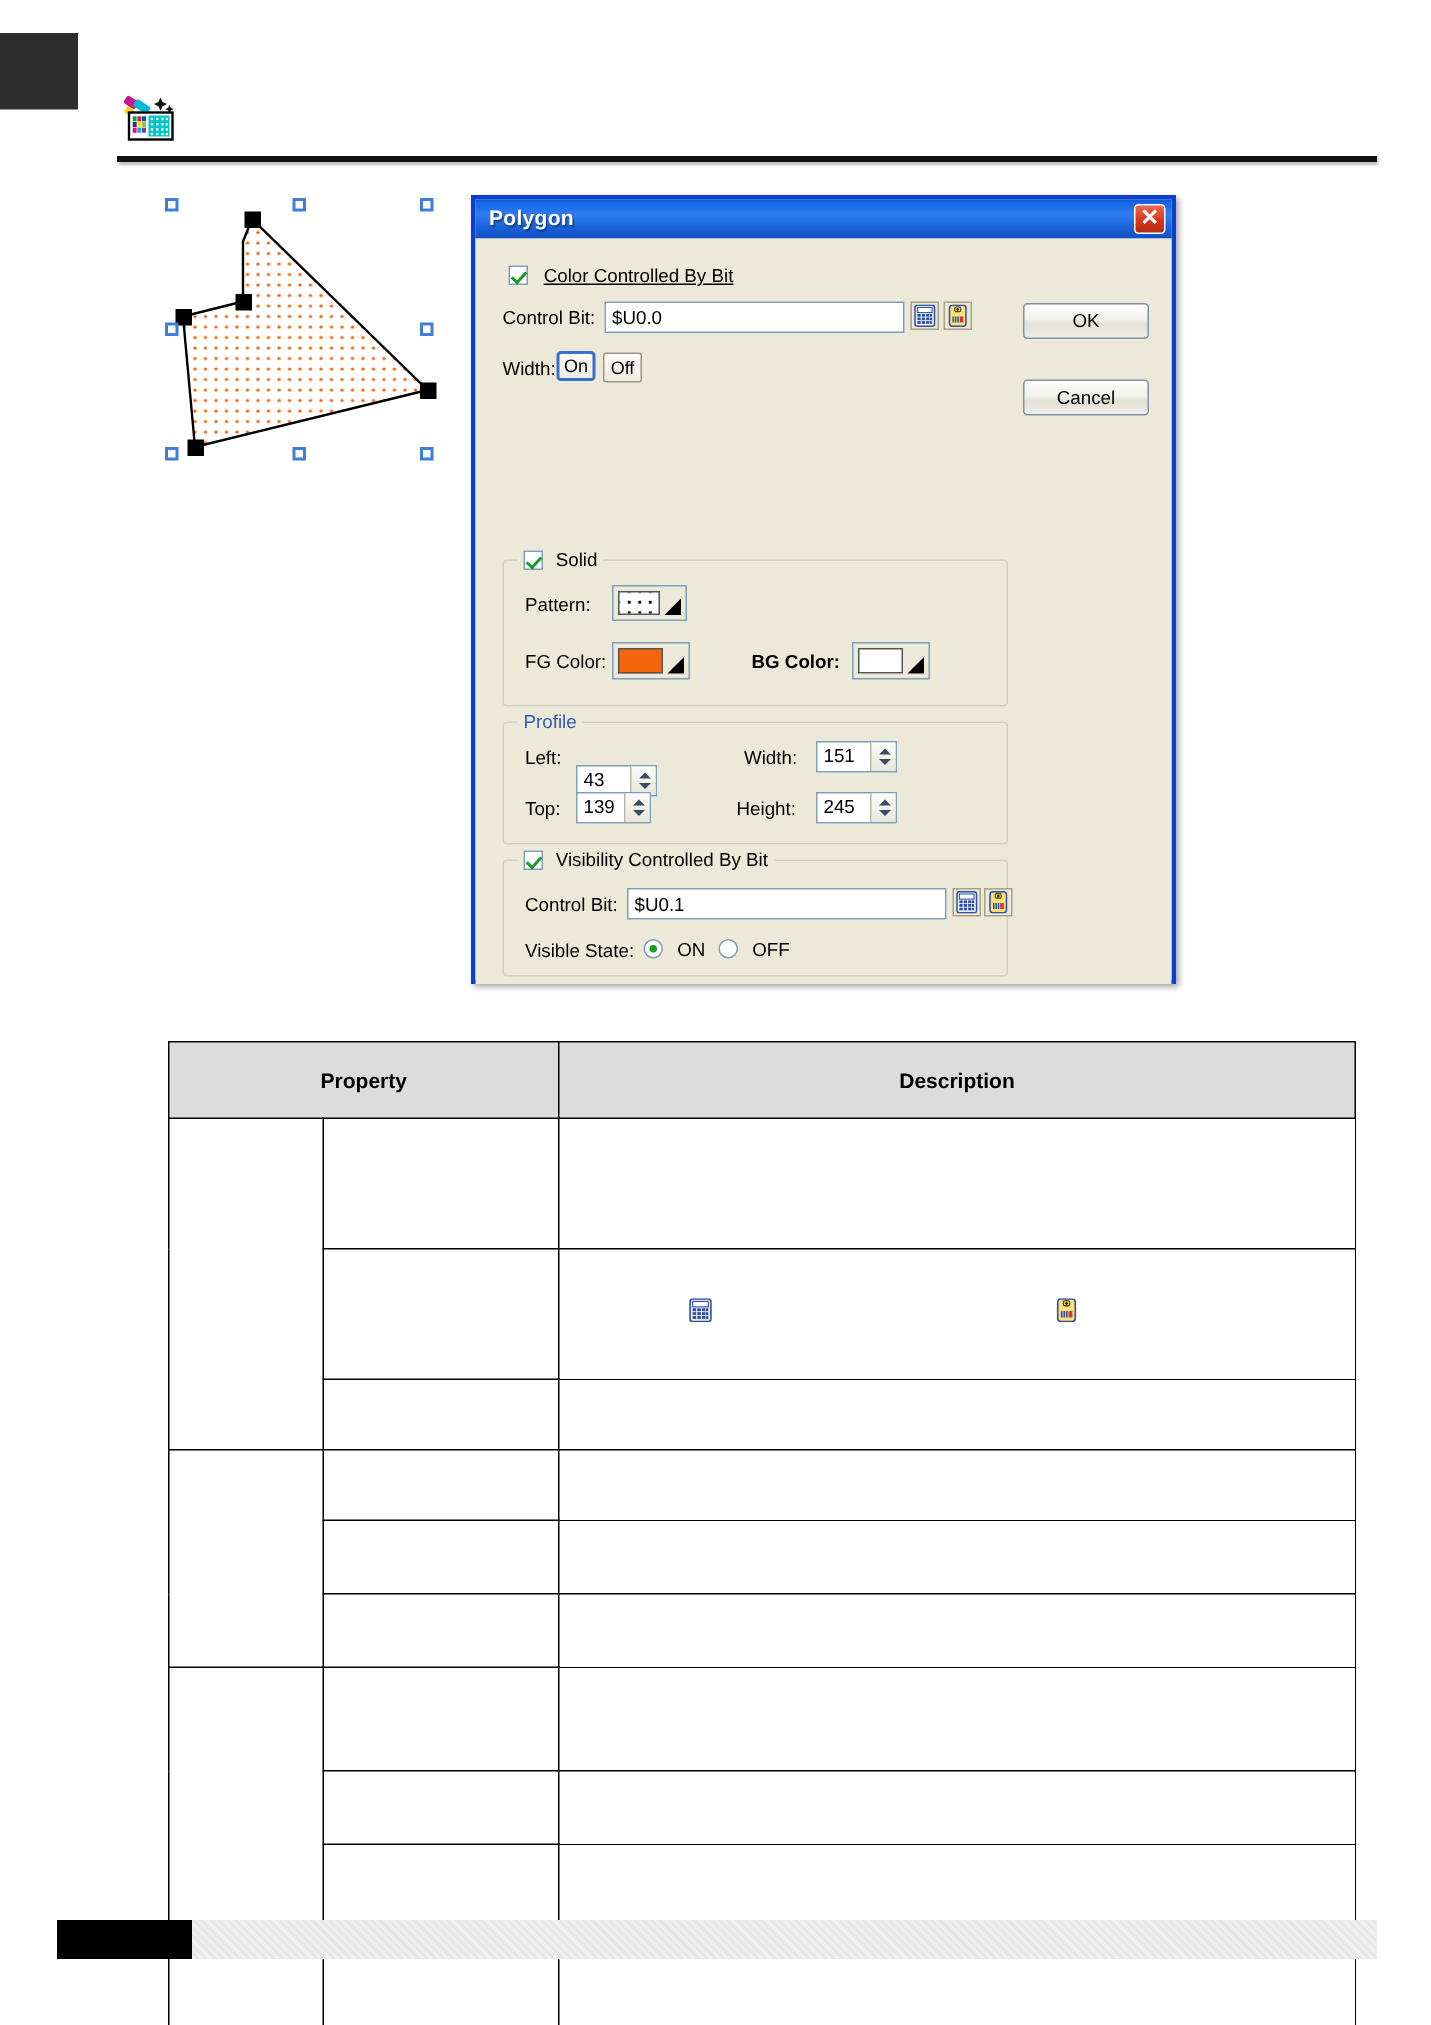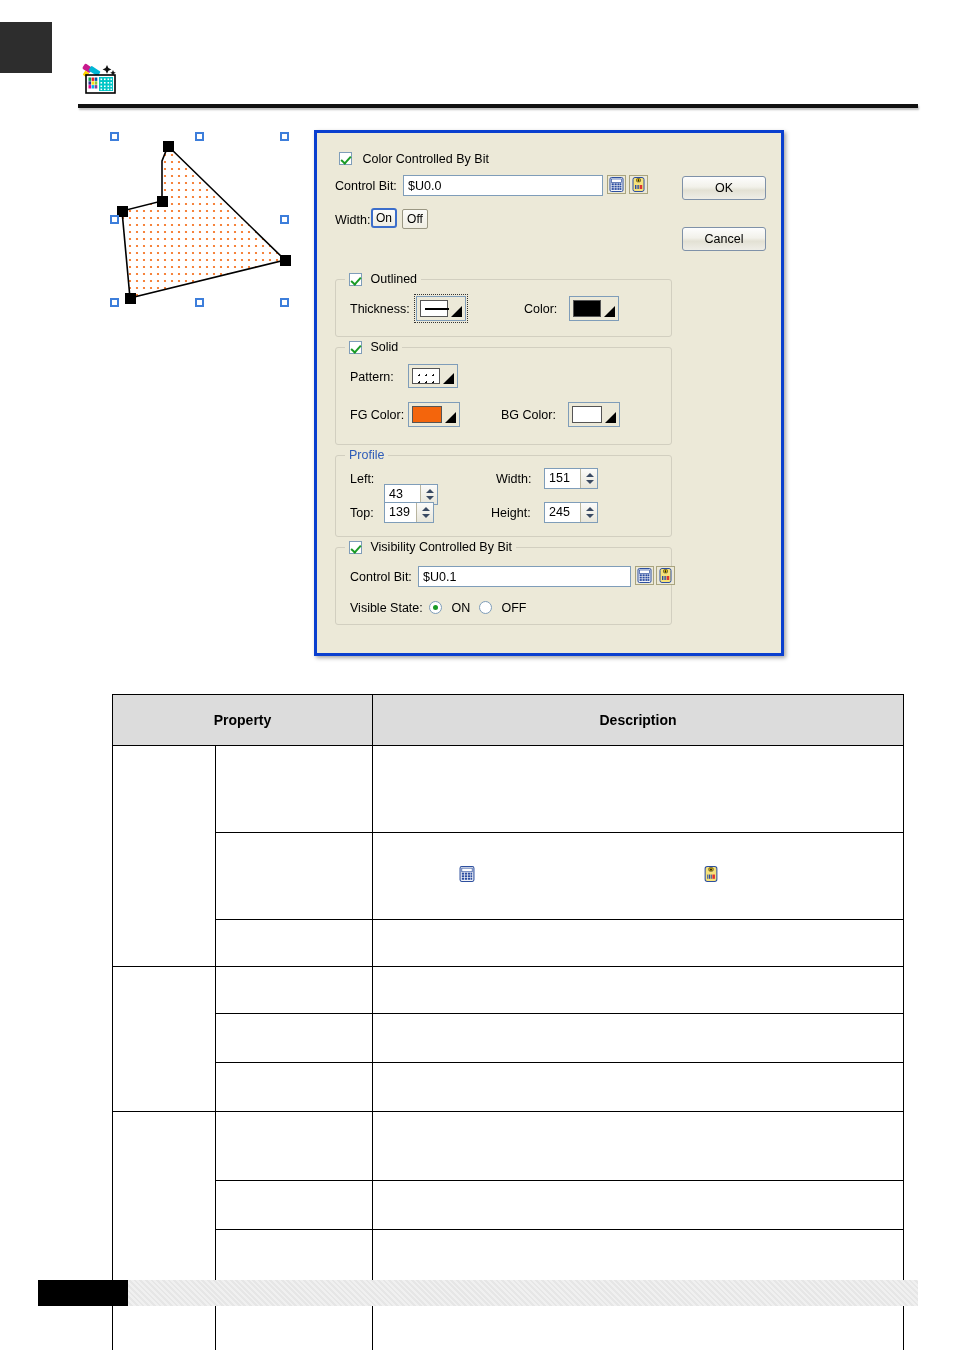--- a/index.html
+++ b/index.html
@@ -209,26 +209,30 @@
       <rect x="181" y="91" width="7" height="7"></rect>
       <rect x="11" y="174" width="7" height="7"></rect>
       <rect x="96" y="174" width="7" height="7"></rect>
       <rect x="181" y="174" width="7" height="7"></rect>
     </g>
   </svg>
 </div>
 
 <div id="dialog">
 
+  <div id="dialog-titlebar">
+    <span id="dialog-title">Polygon</span>
+    <div id="dialog-close">✕</div>
+  </div>
 
   <div id="dialog-body">
 
     <div style="position:absolute;left:22px;top:16px;">
       <span class="cb checked"></span>
-      <span class="lbl" style="margin-left:6px;">Color Controlled By Bit</span>
+      <span class="lbl" style="margin-left:6px;text-decoration:underline;">Color Controlled By Bit</span>
     </div>
 
     <span class="lbl" style="position:absolute;left:18px;top:46px;">Control Bit:</span>
     <input class="tfield" style="position: absolute; left: 86px; top: 42px; width: 200px; height: 21px;" value="$U0.0">
 
     <div class="iconbtn" style="position:absolute;left:290px;top:42px;">
       <svg width="15" height="15" viewBox="0 0 15 15">
         <rect x="1" y="0.5" width="13" height="14" rx="1.5" fill="#f2f4f8" stroke="#2d4f9e"></rect>
         <rect x="2.6" y="2" width="9.8" height="3.4" fill="#ffffff" stroke="#2d4f9e" stroke-width=".7"></rect>
         <g fill="#2b4ca0">
@@ -261,54 +265,37 @@
       </svg>
     </div>
 
     <span class="lbl" style="position:absolute;left:18px;top:80px;">Width:</span>
     <div class="statebtn active" style="position:absolute;left:54px;top:75px;">On</div>
     <div class="statebtn" style="position:absolute;left:85px;top:76px;">Off</div>
 
     <div class="pbtn" style="position:absolute;left:365px;top:43px;width:84px;height:24px;line-height:22px;">OK</div>
     <div class="pbtn" style="position:absolute;left:365px;top:94px;width:84px;height:24px;line-height:22px;">Cancel</div>
 
-    <div class="group" style="left:18px;top:146px;width:337px;height:58px;">
-      <div class="group-legend">
-        <span class="cb checked"></span>
-        <span class="lbl" style="margin-left:5px;">Outlined</span>
-      </div>
-      <span class="lbl" style="position:absolute;left:14px;top:22px;">Thickness:</span>
-      <div class="swatch focused" style="position:absolute;left:80px;top:16px;width:50px;height:25px;">
-        <span class="inner" style="background:#fff;"></span>
-        <span style="position:absolute;left:8px;top:11px;width:24px;height:2px;background:#000;"></span>
-        <span class="arrow"></span>
-      </div>
-      <span class="lbl" style="position:absolute;left:188px;top:22px;">Color:</span>
-      <div class="swatch" style="position:absolute;left:233px;top:16px;width:50px;height:25px;">
-        <span class="inner" id="outline-color-sw" style="background: rgb(0, 0, 0);"></span>
-        <span class="arrow"></span>
-      </div>
-    </div>
 
     <div class="group" style="left:18px;top:214px;width:337px;height:98px;">
       <div class="group-legend">
         <span class="cb checked"></span>
         <span class="lbl" style="margin-left:5px;">Solid</span>
       </div>
       <span class="lbl" style="position:absolute;left:14px;top:22px;">Pattern:</span>
       <div class="swatch" style="position:absolute;left:72px;top:16px;width:50px;height:24px;">
         <span class="inner" style="background:#fff;background-image:radial-gradient(#111 1px, transparent 1px);background-size:7px 7px;background-position:3px 3px;"></span>
         <span class="arrow"></span>
       </div>
       <span class="lbl" style="position:absolute;left:14px;top:60px;">FG Color:</span>
       <div class="swatch" style="position:absolute;left:72px;top:54px;width:52px;height:25px;">
         <span class="inner" id="fg-color-sw" style="background: rgb(244, 101, 12);"></span>
         <span class="arrow"></span>
       </div>
-      <span class="lbl" style="position:absolute;left:165px;top:60px;">BG Color:</span>
+      <span class="lbl" style="position:absolute;left:165px;top:60px;font-weight:bold;">BG Color:</span>
       <div class="swatch" style="position:absolute;left:232px;top:54px;width:52px;height:25px;">
         <span class="inner" id="bg-color-sw" style="background: rgb(255, 255, 255);"></span>
         <span class="arrow"></span>
       </div>
     </div>
 
     <div class="group" style="left:18px;top:322px;width:337px;height:82px;">
       <div class="group-legend" style="color:#2e5cb8;">Profile</div>
 
       <span class="lbl" style="position:absolute;left:14px;top:16px;">Left:</span>

